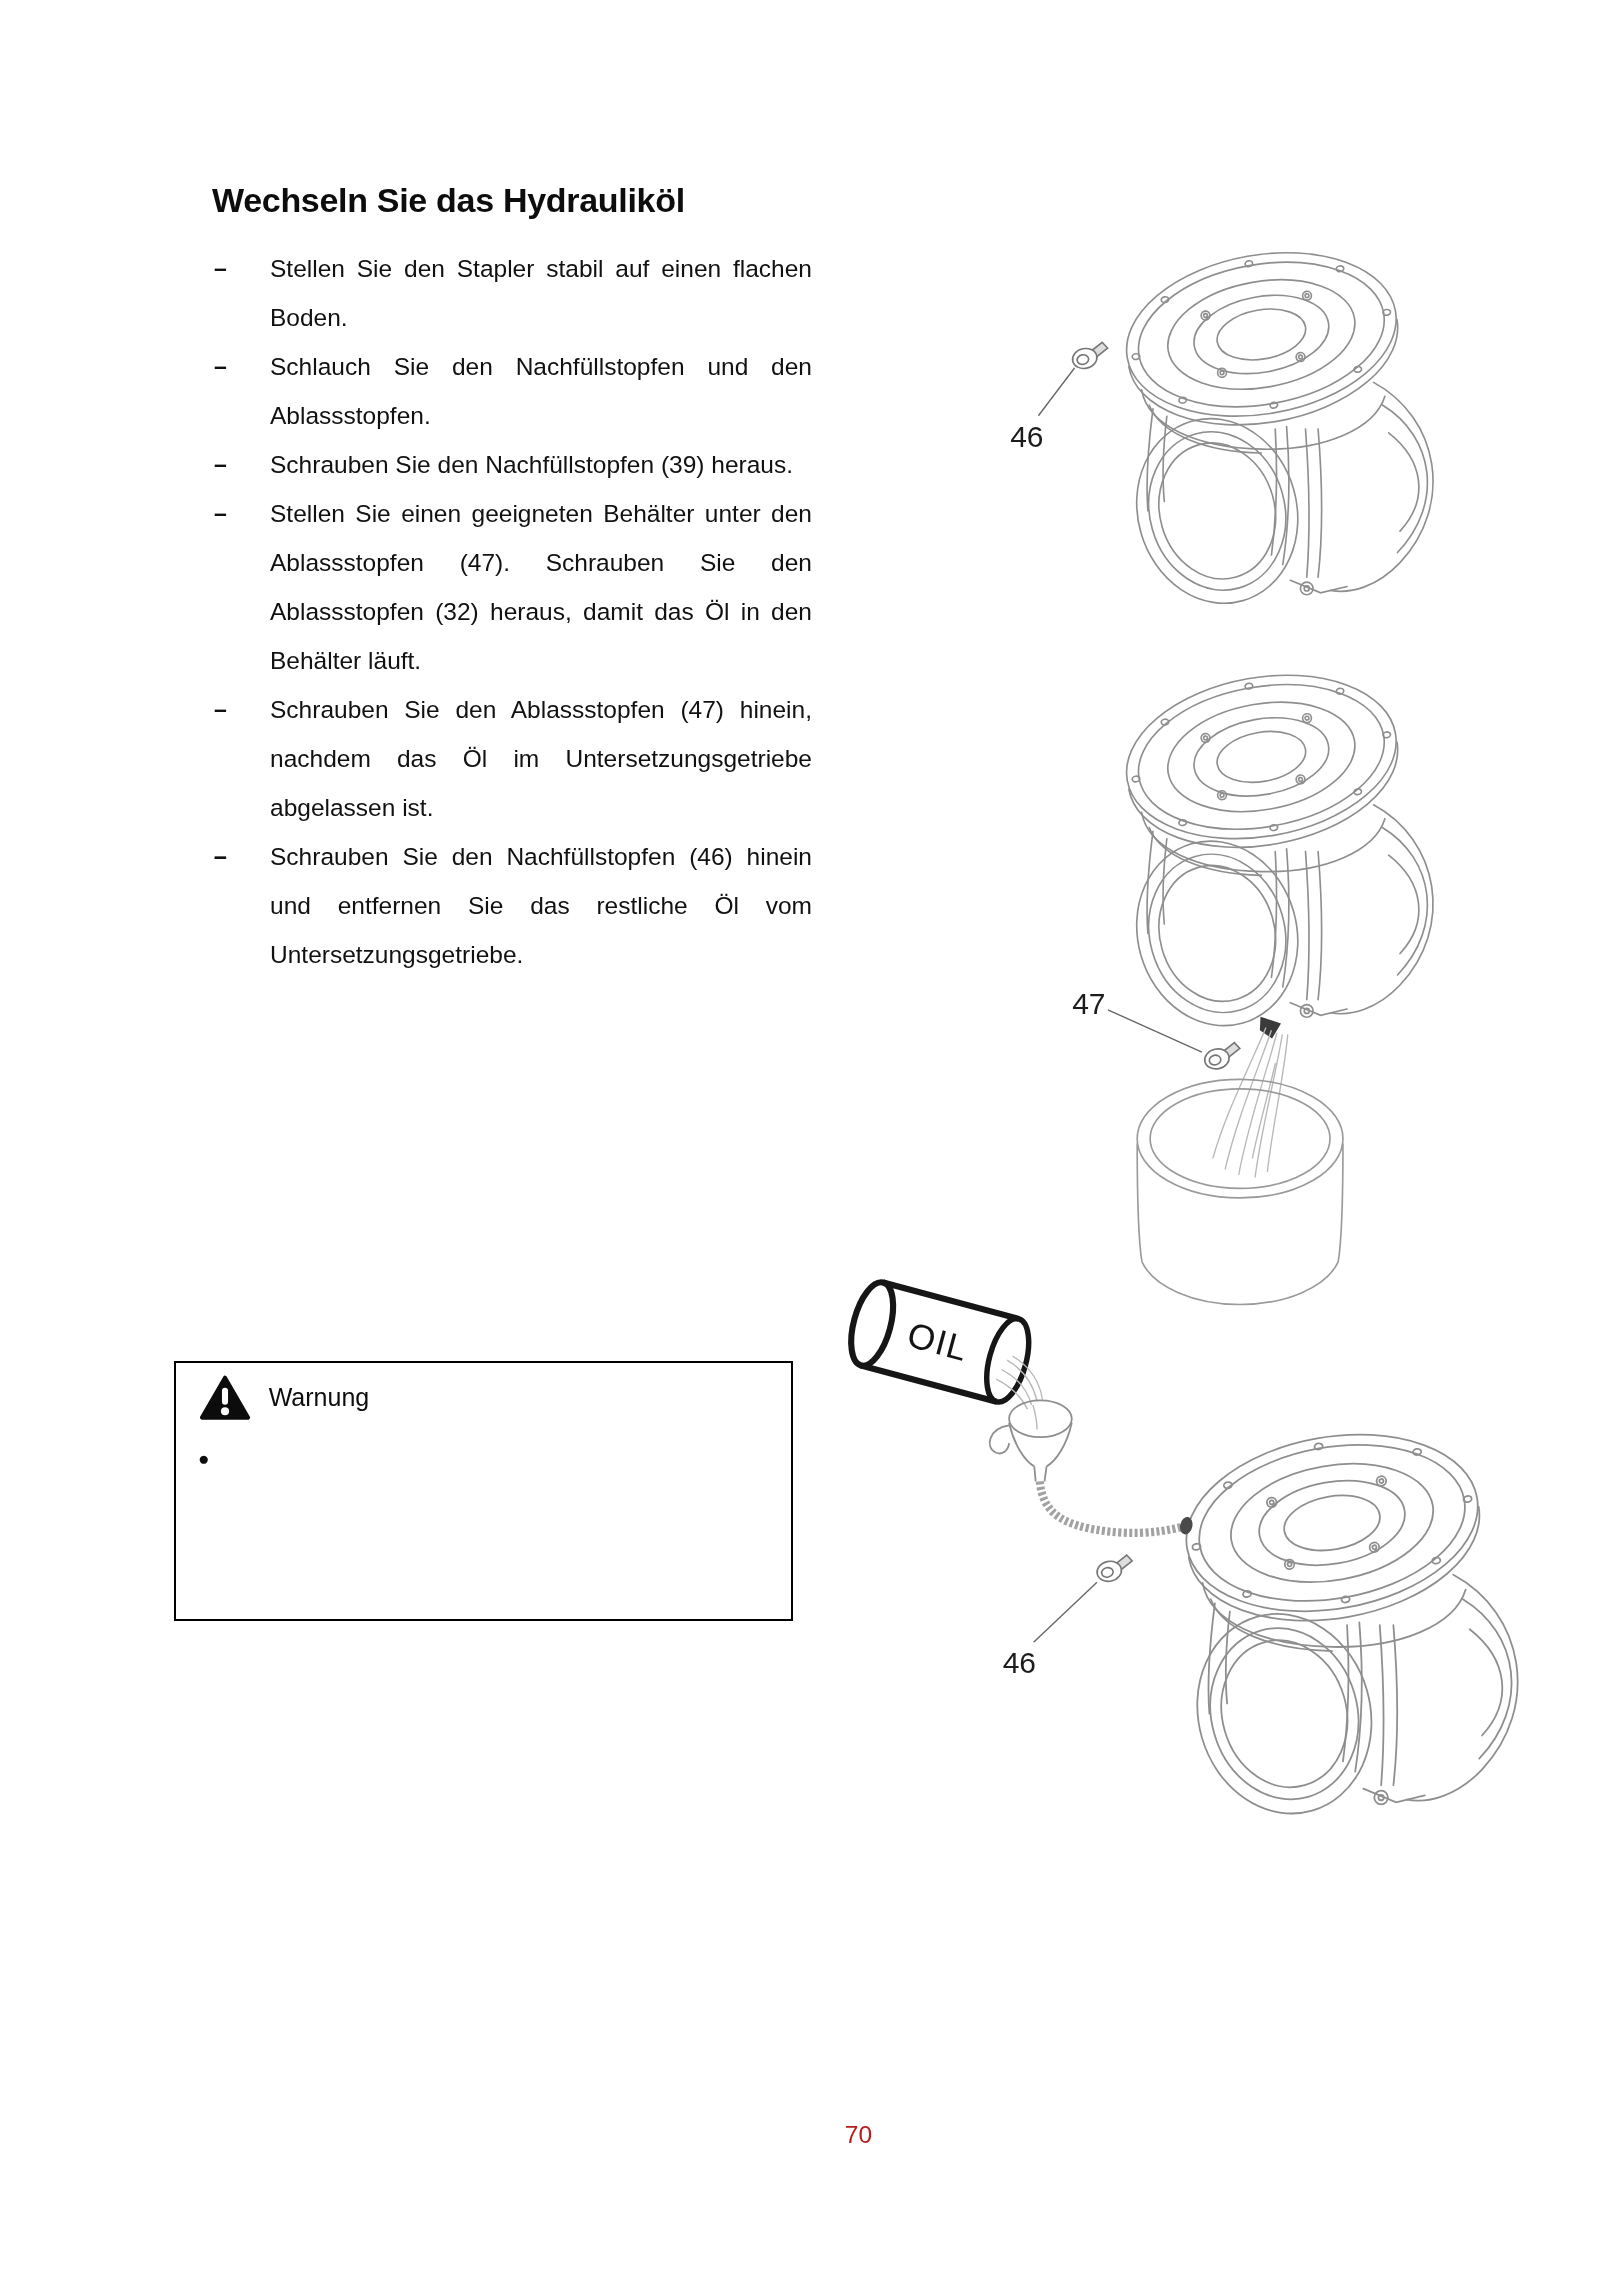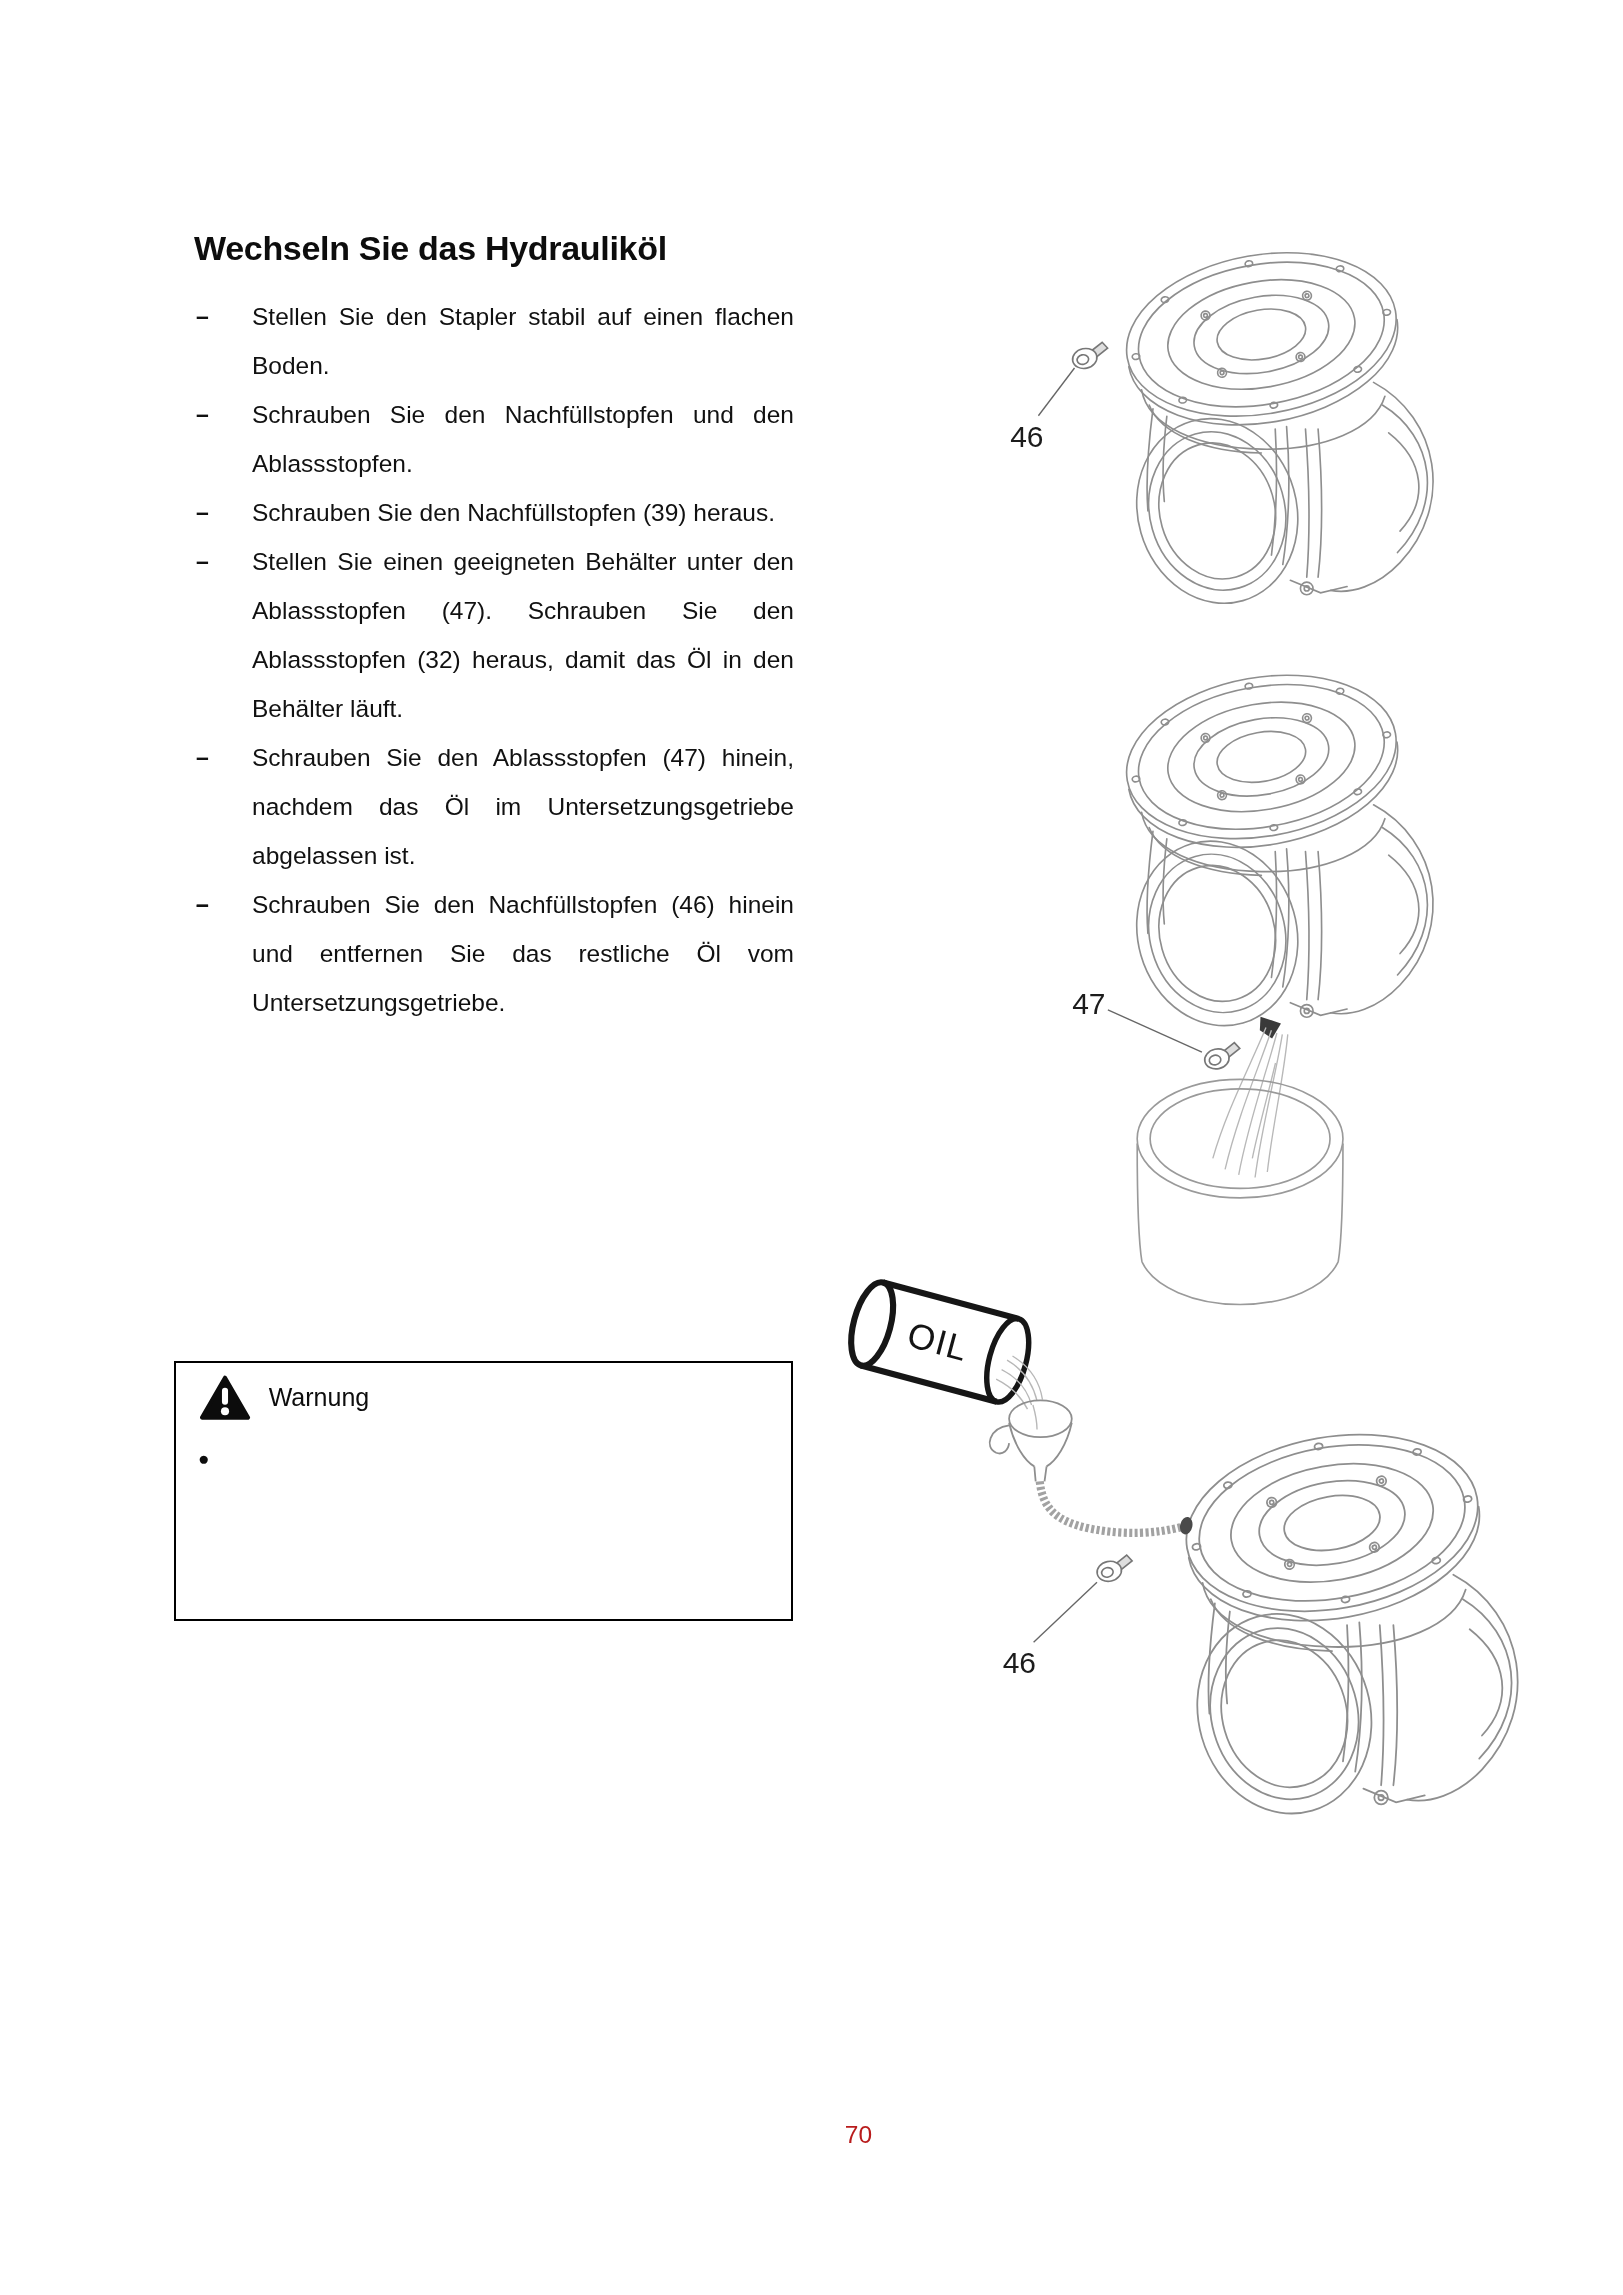--- a/index.html
+++ b/index.html
@@ -5,21 +5,21 @@
   html,body{margin:0;padding:0;background:#e8e8e8;}
   .page{
     position:relative;
     width:1623px;height:2295px;
     background:#ffffff;
     font-family:"Liberation Sans","DejaVu Sans",sans-serif;
     color:#111;
     overflow:hidden;
   }
   .content{
-    position:absolute;left:194px;top:179px;width:613px;margin-top:48px;
+    position:absolute;left:212px;top:179px;width:613px;
   }
   .title{
     font-size:34px;font-weight:bold;line-height:42px;margin:0 0 23px 0;
     letter-spacing:-0.3px;color:#0d0d0d;
   }
   ul.steps{list-style:none;margin:0;padding:0;}
   ul.steps li{
     position:relative;
     padding-left:58px;
     font-size:24.5px;line-height:49px;
@@ -70,21 +70,21 @@
   <div class="content">
     <h1 class="title">Wechseln Sie das Hydrauliköl</h1>
 
     <ul class="steps">
       <li>
         <span class="dash">–</span>
         <span>Stellen Sie den Stapler stabil auf einen flachen Boden.</span>
       </li>
       <li>
         <span class="dash">–</span>
-        <span>Schrauben Sie den Nachfüllstopfen und den Ablassstopfen.</span>
+        <span>Schlauch Sie den Nachfüllstopfen und den Ablassstopfen.</span>
       </li>
       <li>
         <span class="dash">–</span>
         <span>Schrauben Sie den Nachfüllstopfen (39) heraus.</span>
       </li>
       <li>
         <span class="dash">–</span>
         <span>Stellen Sie einen geeigneten Behälter unter den Ablassstopfen (47). Schrauben Sie den Ablassstopfen (32) heraus, damit das Öl in den Behälter läuft.</span>
       </li>
       <li>

